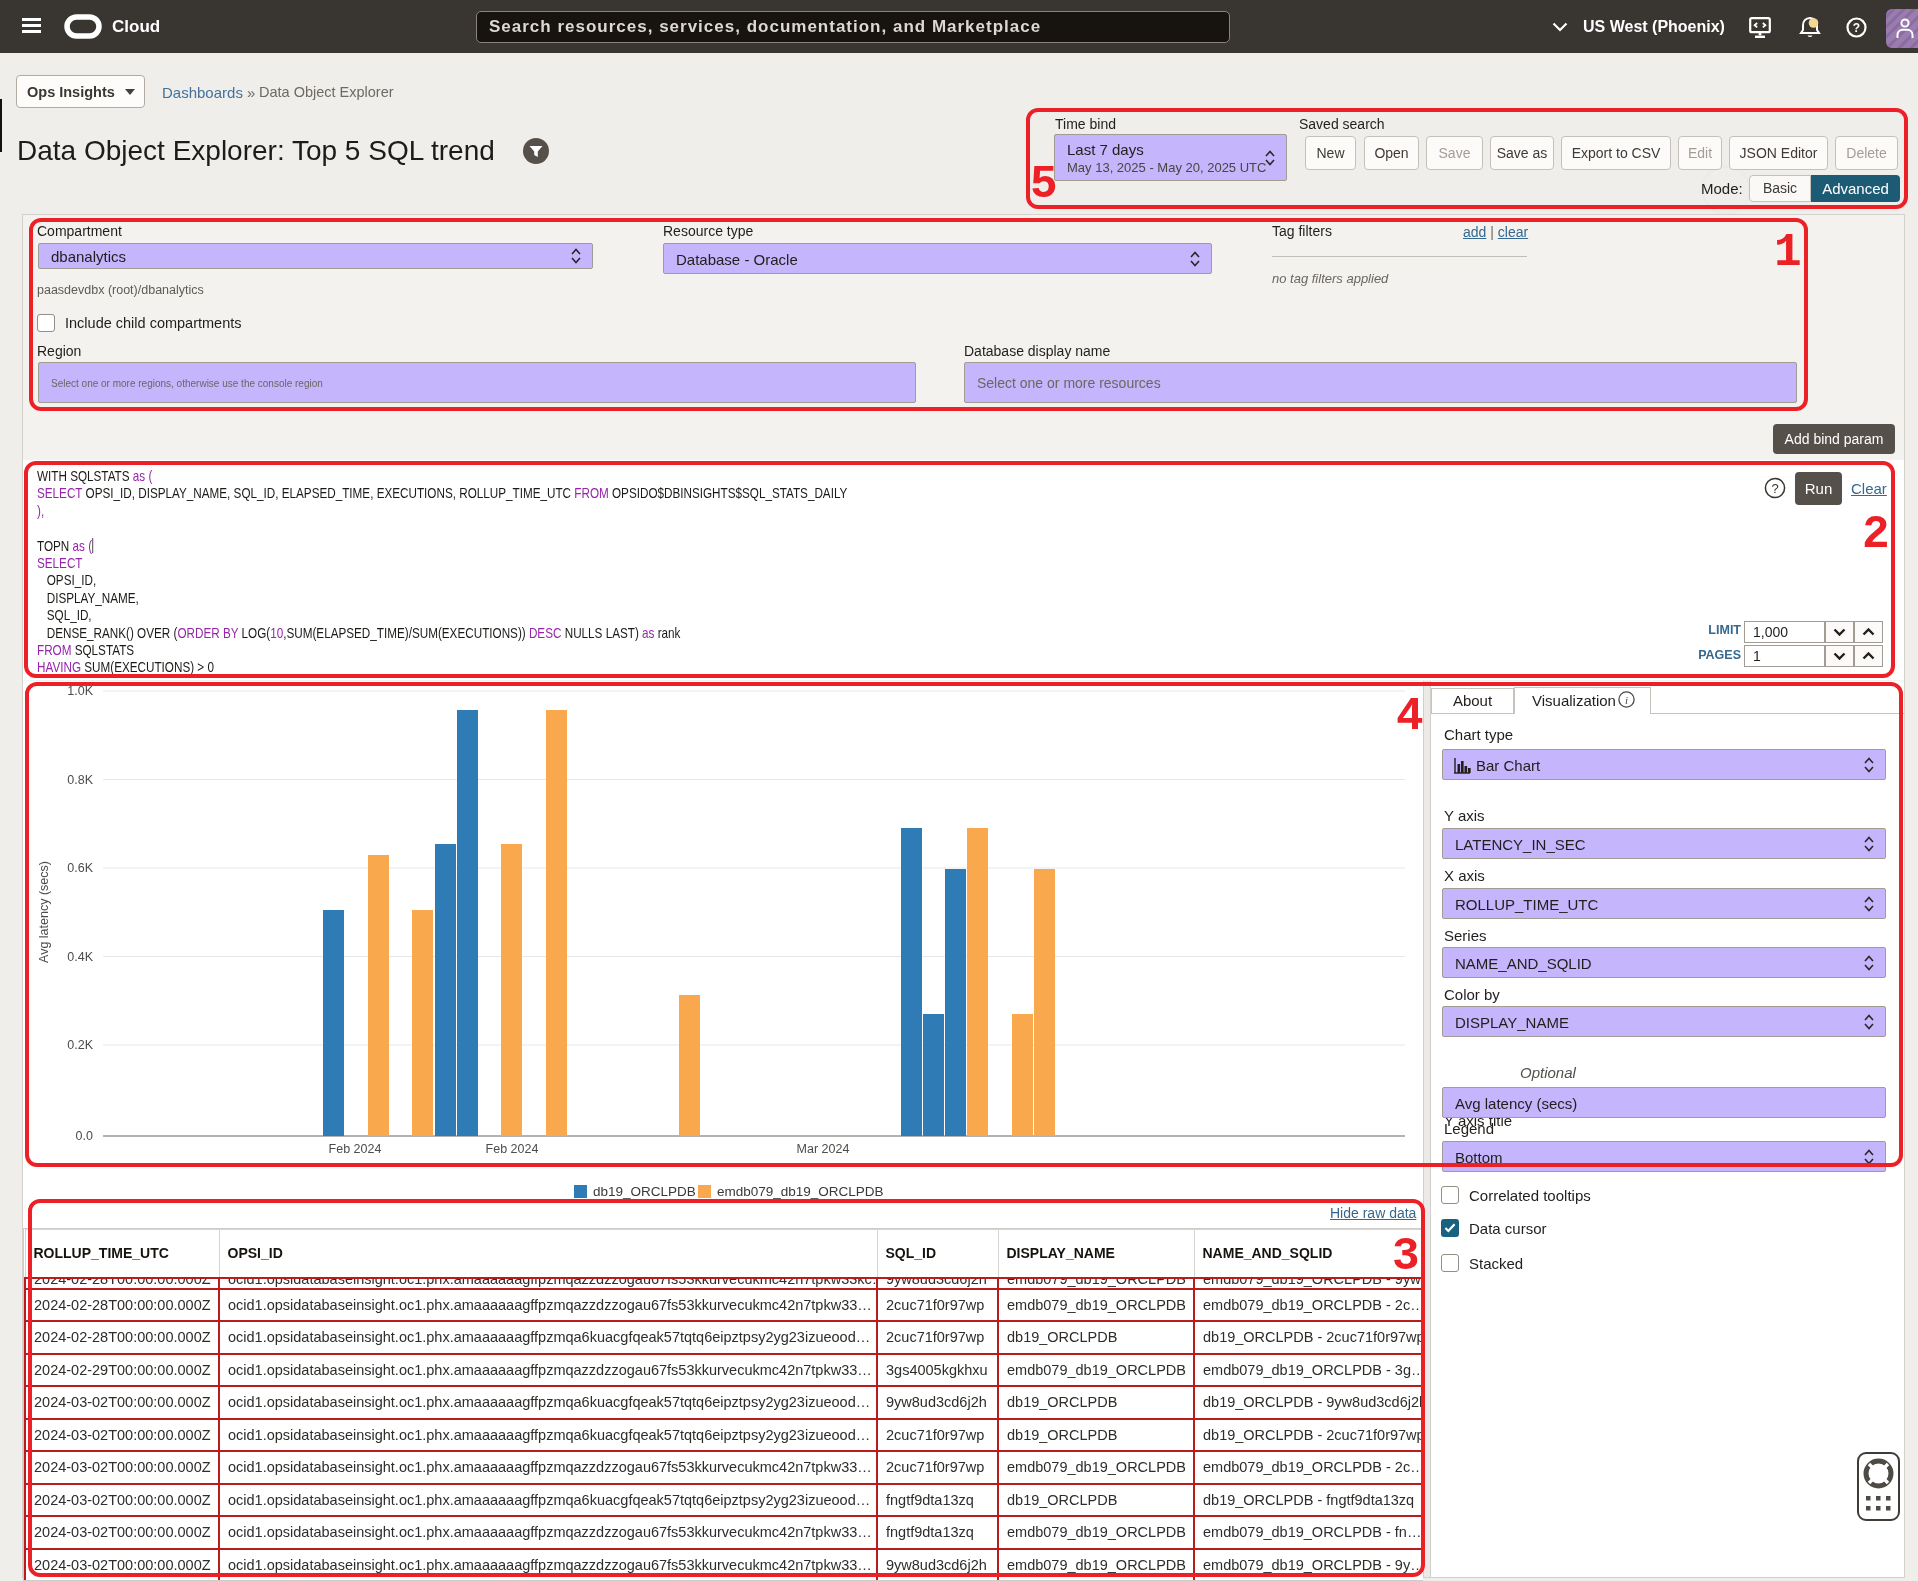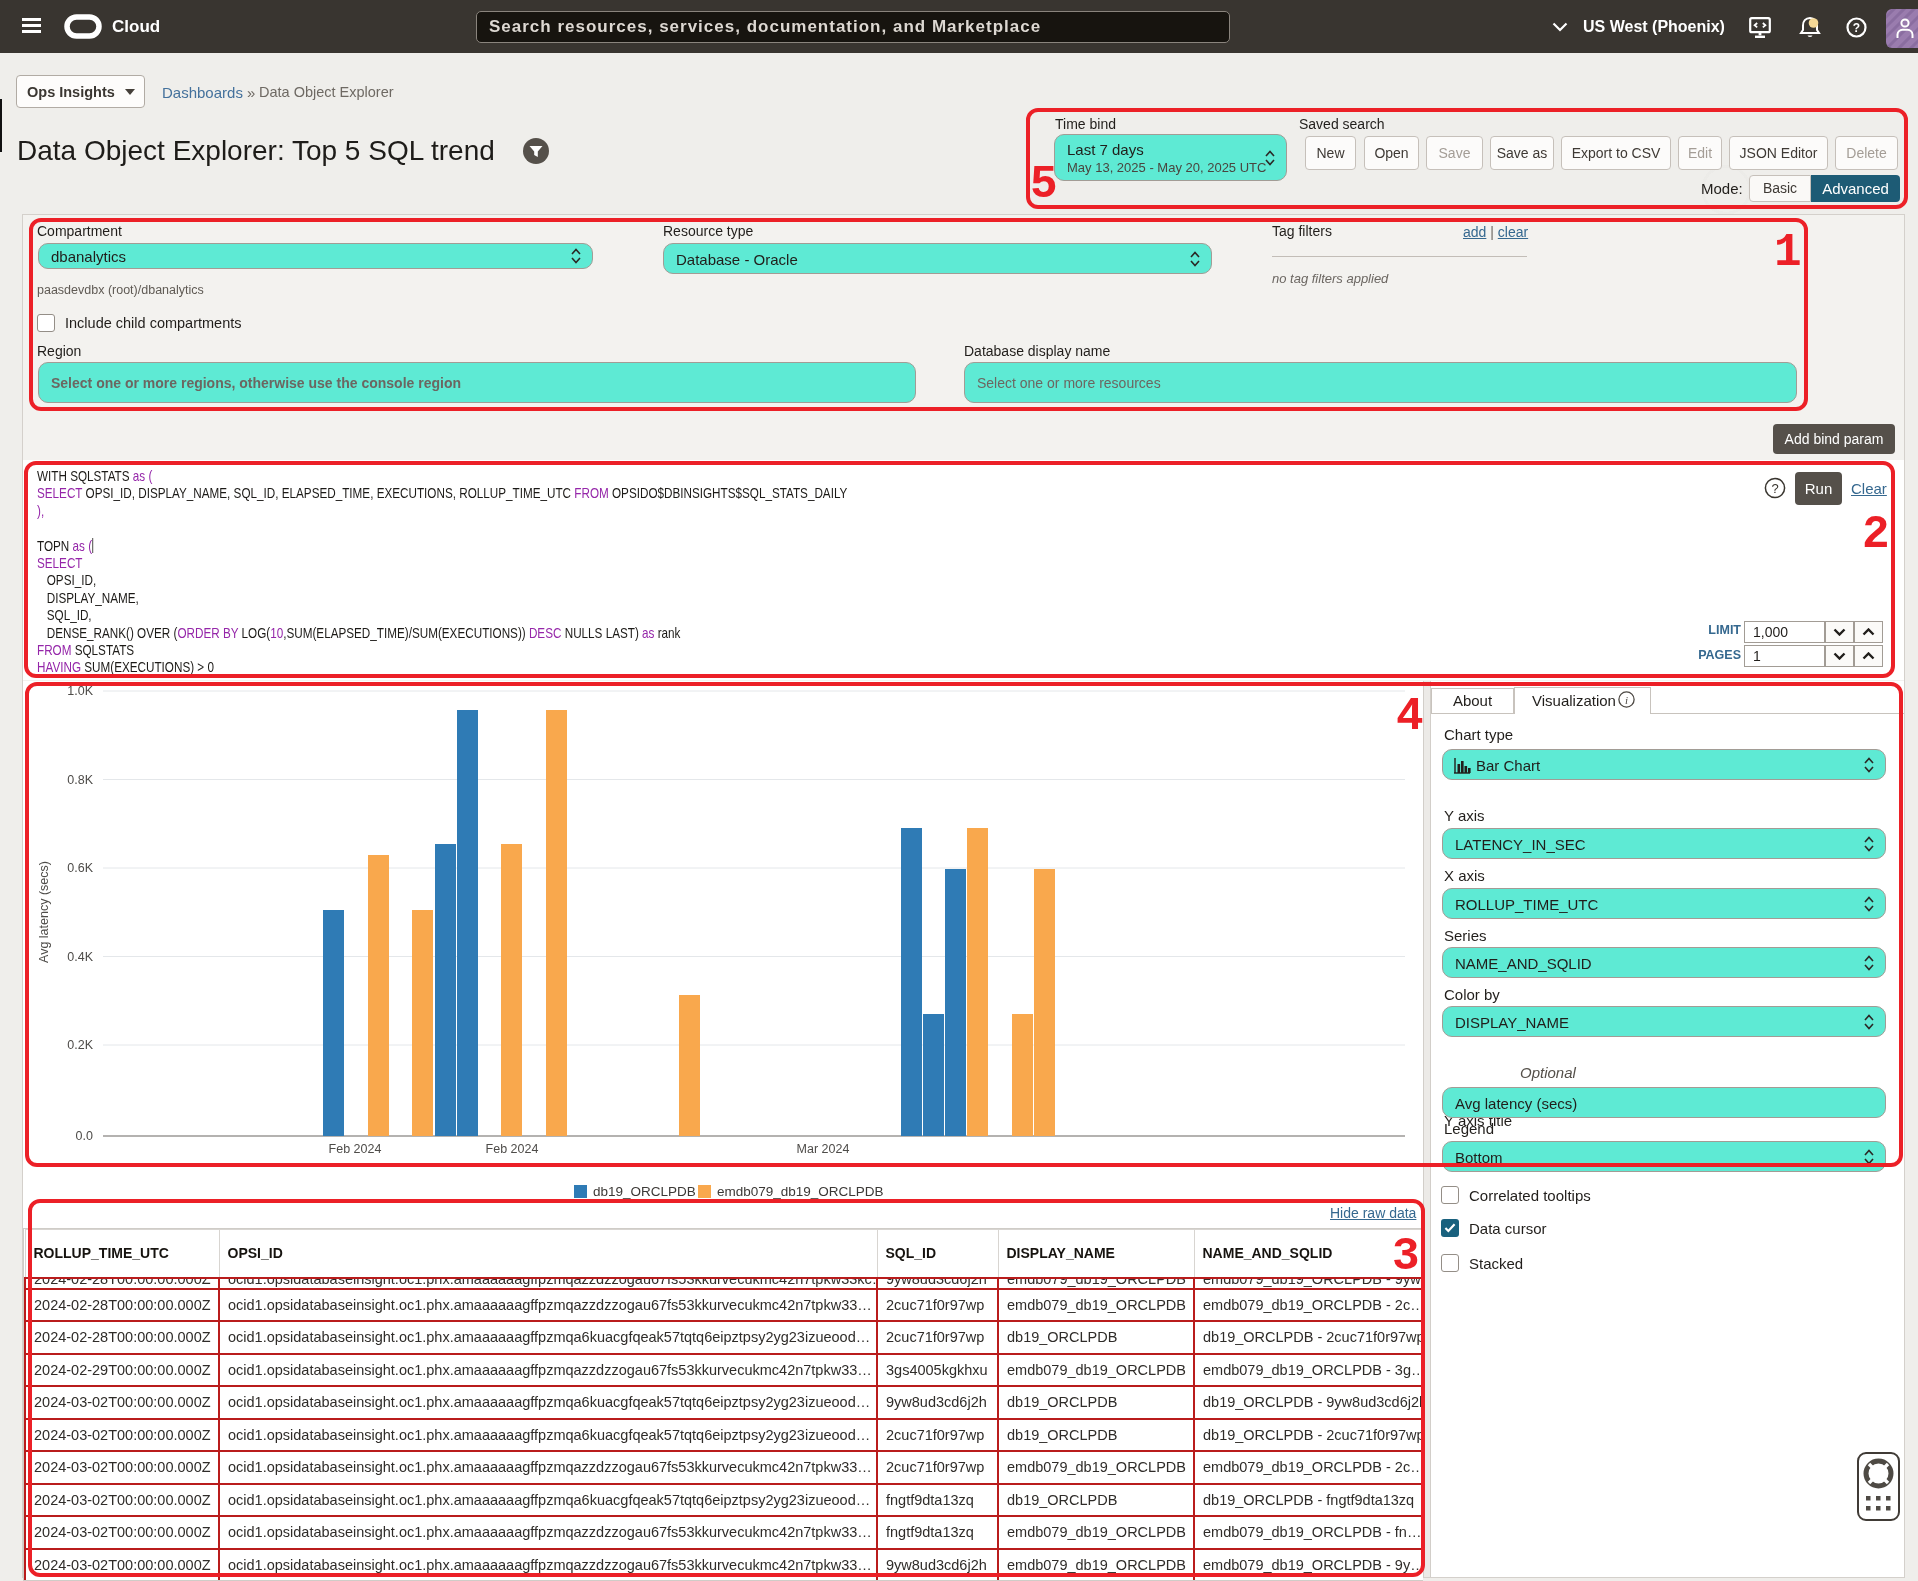--- a/index.html
+++ b/index.html
@@ -1,21 +1,21 @@
 <!DOCTYPE html>
 <html><head>
 <meta charset="utf-8">
 <style>
 * { margin:0; padding:0; box-sizing:border-box; }
 html,body { width:1918px; height:1581px; overflow:hidden; }
 body { font-family:"Liberation Sans", sans-serif; position:relative; background-color:#efeeeb; background-image:radial-gradient(circle at 8% 30%, rgba(0,0,0,0.015) 0 2px, transparent 2px 14px, rgba(0,0,0,0.015) 14px 16px, transparent 16px 40px), radial-gradient(circle at 90% 12%, rgba(0,0,0,0.012) 0 3px, transparent 3px 22px, rgba(0,0,0,0.012) 22px 25px, transparent 25px 60px); }
 .abs { position:absolute; }
 .redbox { position:absolute; border:4px solid #ec2027; border-radius:12px; z-index:40; pointer-events:none; }
 .rednum { position:absolute; z-index:41; color:#ec2027; font-family:"Liberation Mono", monospace; font-weight:bold; font-size:46px; line-height:1; }
-.sel { position:absolute; background:#5eead4; border:1px solid #a29c95; border-radius:10px; }
+.sel { position:absolute; background:#c4b5fd; border:1px solid #a29c95; border-radius:2px; }
 .sel .txt { position:absolute; left:12px; top:50%; transform:translateY(-50%); font-size:15px; color:#211e1b; white-space:nowrap; }
 .chev { position:absolute; right:10px; top:50%; transform:translateY(-50%); width:12px; height:16px; }
 .lbl { position:absolute; font-size:14px; color:#211e1b; white-space:nowrap; }
 .btn { position:absolute; background:#fcfbfa; border:1px solid #c6c0ba; border-radius:4px; font-size:14px; color:#3f3a35; text-align:center; }
 a.lnk { color:#35688f; text-decoration:underline; }
 #sqlcode span { display:block; height:17.4px; }
 .kw { font-style:normal; color:#9526a9; }
 .th { text-align:left; font-weight:bold; font-size:14px; color:#16130f; border:1px solid #d8d5d1; padding:0 0 0 8px; }
 .td { border:2px solid #b91c1c; padding:0 2px 0 8px; white-space:nowrap; overflow:hidden; text-overflow:ellipsis; }
 tr { height:32.5px; }
@@ -98,21 +98,21 @@
   <div class="txt">dbanalytics</div>
   <svg class="chev" viewBox="0 0 12 16">
       <path d="M2 6 L6 1.5 L10 6 M2 10 L6 14.5 L10 10" fill="none" stroke="#2b2825" stroke-width="1.6"></path>
     </svg>
 </div>
 <div class="abs" style="left:37px;top:283px;font-size:12.5px;color:#5f5a54;">paasdevdbx (root)/dbanalytics</div>
 <div class="abs" style="left:37px;top:314px;width:18px;height:18px;background:#fff;border:1px solid #948e87;border-radius:3px;"></div>
 <div class="abs" style="left:65px;top:315px;font-size:14.5px;color:#211e1b;">Include child compartments</div>
 <div class="lbl" style="left:37px;top:343px;">Region</div>
 <div class="sel" style="left:38px;top:362px;width:878px;height:41px;">
-  <div class="txt" style="color:#6c6661;font-size:14px;font-weight:bold;">Select one or more regions, otherwise use the console region</div>
+  <div class="txt" style="color:#6c6661;font-size:10px;">Select one or more regions, otherwise use the console region</div>
 </div>
 <div class="lbl" style="left:663px;top:223px;">Resource type</div>
 <div class="sel" style="left:663px;top:243px;width:549px;height:31px;">
   <div class="txt">Database - Oracle</div>
   <svg class="chev" viewBox="0 0 12 16">
       <path d="M2 6 L6 1.5 L10 6 M2 10 L6 14.5 L10 10" fill="none" stroke="#2b2825" stroke-width="1.6"></path>
     </svg>
 </div>
 <div class="lbl" style="left:964px;top:343px;">Database display name</div>
 <div class="sel" style="left:964px;top:362px;width:833px;height:41px;">

